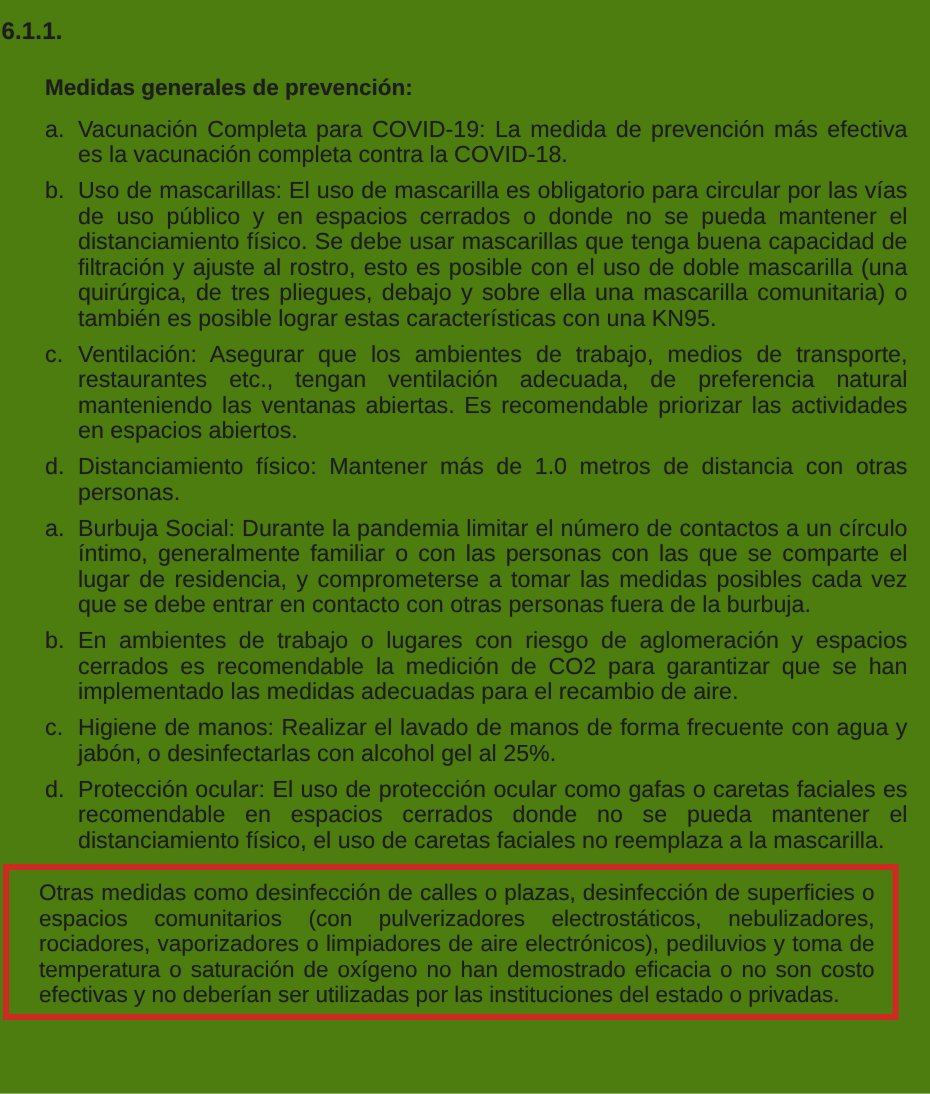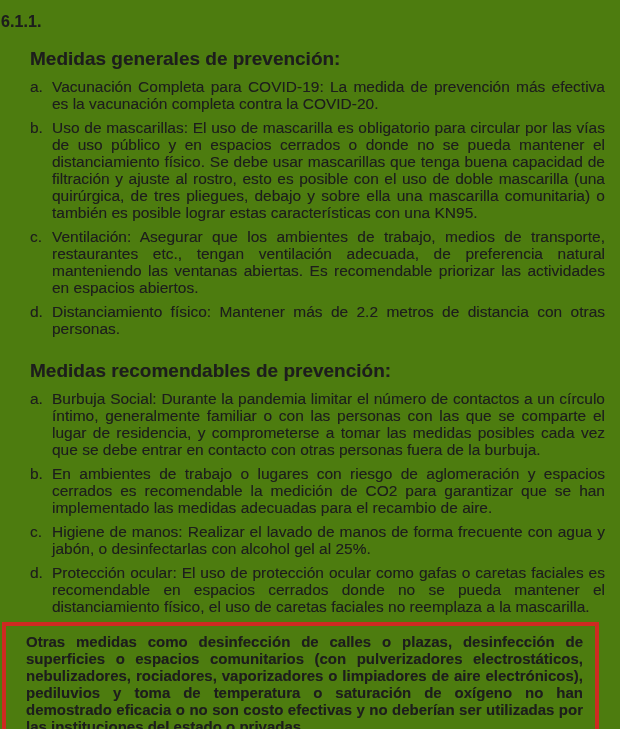--- a/index.html
+++ b/index.html
@@ -22,21 +22,21 @@
     padding: 13px 15px 0 1px;
     font-weight: 700;
     font-size: 16px;
     line-height: 17px;
     letter-spacing: 0.1px;
   }
   .h1-num { flex: none; width: 41px; }
   .section { margin: 0 15px 0 30px; }
   .subheading {
     font-weight: 700;
-    font-size: 19px;
+    font-size: 15px;
     line-height: 17px;
   }
   .sub-first { margin: 20px 0 11px 0; }
   .sub-second { margin: 25px 0 11px 0; }
   .item {
     display: flex;
     margin-bottom: 7px;
     font-size: 15.5px;
     line-height: 17px;
   }
@@ -65,39 +65,38 @@
 
   <div class="h1">
     <span class="h1-num">6.1.1.</span>
   </div>
 
   <div class="section">
     <div class="subheading sub-first">Medidas generales de prevención:</div>
 
     <div class="item">
       <span class="marker">a.</span>
-      <div class="text">Vacunación Completa para COVID-19: La medida de prevención más efectiva es la vacunación completa contra la COVID-20.</div>
+      <div class="text">Vacunación Completa para COVID-19: La medida de prevención más efectiva es la vacunación completa contra la COVID-18.</div>
     </div>
 
     <div class="item">
       <span class="marker">b.</span>
       <div class="text">Uso de mascarillas: El uso de mascarilla es obligatorio para circular por las vías de uso público y en espacios cerrados o donde no se pueda mantener el distanciamiento físico. Se debe usar mascarillas que tenga buena capacidad de filtración y ajuste al rostro, esto es posible con el uso de doble mascarilla (una quirúrgica, de tres pliegues, debajo y sobre ella una mascarilla comunitaria) o también es posible lograr estas características con una KN95.</div>
     </div>
 
     <div class="item">
       <span class="marker">c.</span>
       <div class="text">Ventilación: Asegurar que los ambientes de trabajo, medios de transporte, restaurantes etc., tengan ventilación adecuada, de preferencia natural manteniendo las ventanas abiertas. Es recomendable priorizar las actividades en espacios abiertos.</div>
     </div>
 
     <div class="item">
       <span class="marker">d.</span>
-      <div class="text">Distanciamiento físico: Mantener más de 2.2 metros de distancia con otras personas.</div>
+      <div class="text">Distanciamiento físico: Mantener más de 1.0 metros de distancia con otras personas.</div>
     </div>
 
-    <div class="subheading sub-second">Medidas recomendables de prevención:</div>
 
     <div class="item">
       <span class="marker">a.</span>
       <div class="text">Burbuja Social: Durante la pandemia limitar el número de contactos a un círculo íntimo, generalmente familiar o con las personas con las que se comparte el lugar de residencia, y comprometerse a tomar las medidas posibles cada vez que se debe entrar en contacto con otras personas fuera de la burbuja.</div>
     </div>
 
     <div class="item">
       <span class="marker">b.</span>
       <div class="text">En ambientes de trabajo o lugares con riesgo de aglomeración y espacios cerrados es recomendable la medición de CO2 para garantizar que se han implementado las medidas adecuadas para el recambio de aire.</div>
     </div>
@@ -106,17 +105,17 @@
       <span class="marker">c.</span>
       <div class="text">Higiene de manos: Realizar el lavado de manos de forma frecuente con agua y jabón, o desinfectarlas con alcohol gel al 25%.</div>
     </div>
 
     <div class="item">
       <span class="marker">d.</span>
       <div class="text">Protección ocular: El uso de protección ocular como gafas o caretas faciales es recomendable en espacios cerrados donde no se pueda mantener el distanciamiento físico, el uso de caretas faciales no reemplaza a la mascarilla.</div>
     </div>
   </div>
 
-  <div class="redbox" style="border-color: rgb(206, 42, 33); font-weight: bold;">
+  <div class="redbox" style="border-color: rgb(206, 42, 33);">
     <span>Otras medidas como desinfección de calles o plazas, desinfección de superficies o espacios comunitarios (con pulverizadores electrostáticos, nebulizadores, rociadores, vaporizadores o limpiadores de aire electrónicos), pediluvios y toma de temperatura o saturación de oxígeno no han demostrado eficacia o no son costo efectivas y no deberían ser utilizadas por las instituciones del estado o privadas.</span>
   </div>
 
 </div>
 
 </body></html>

